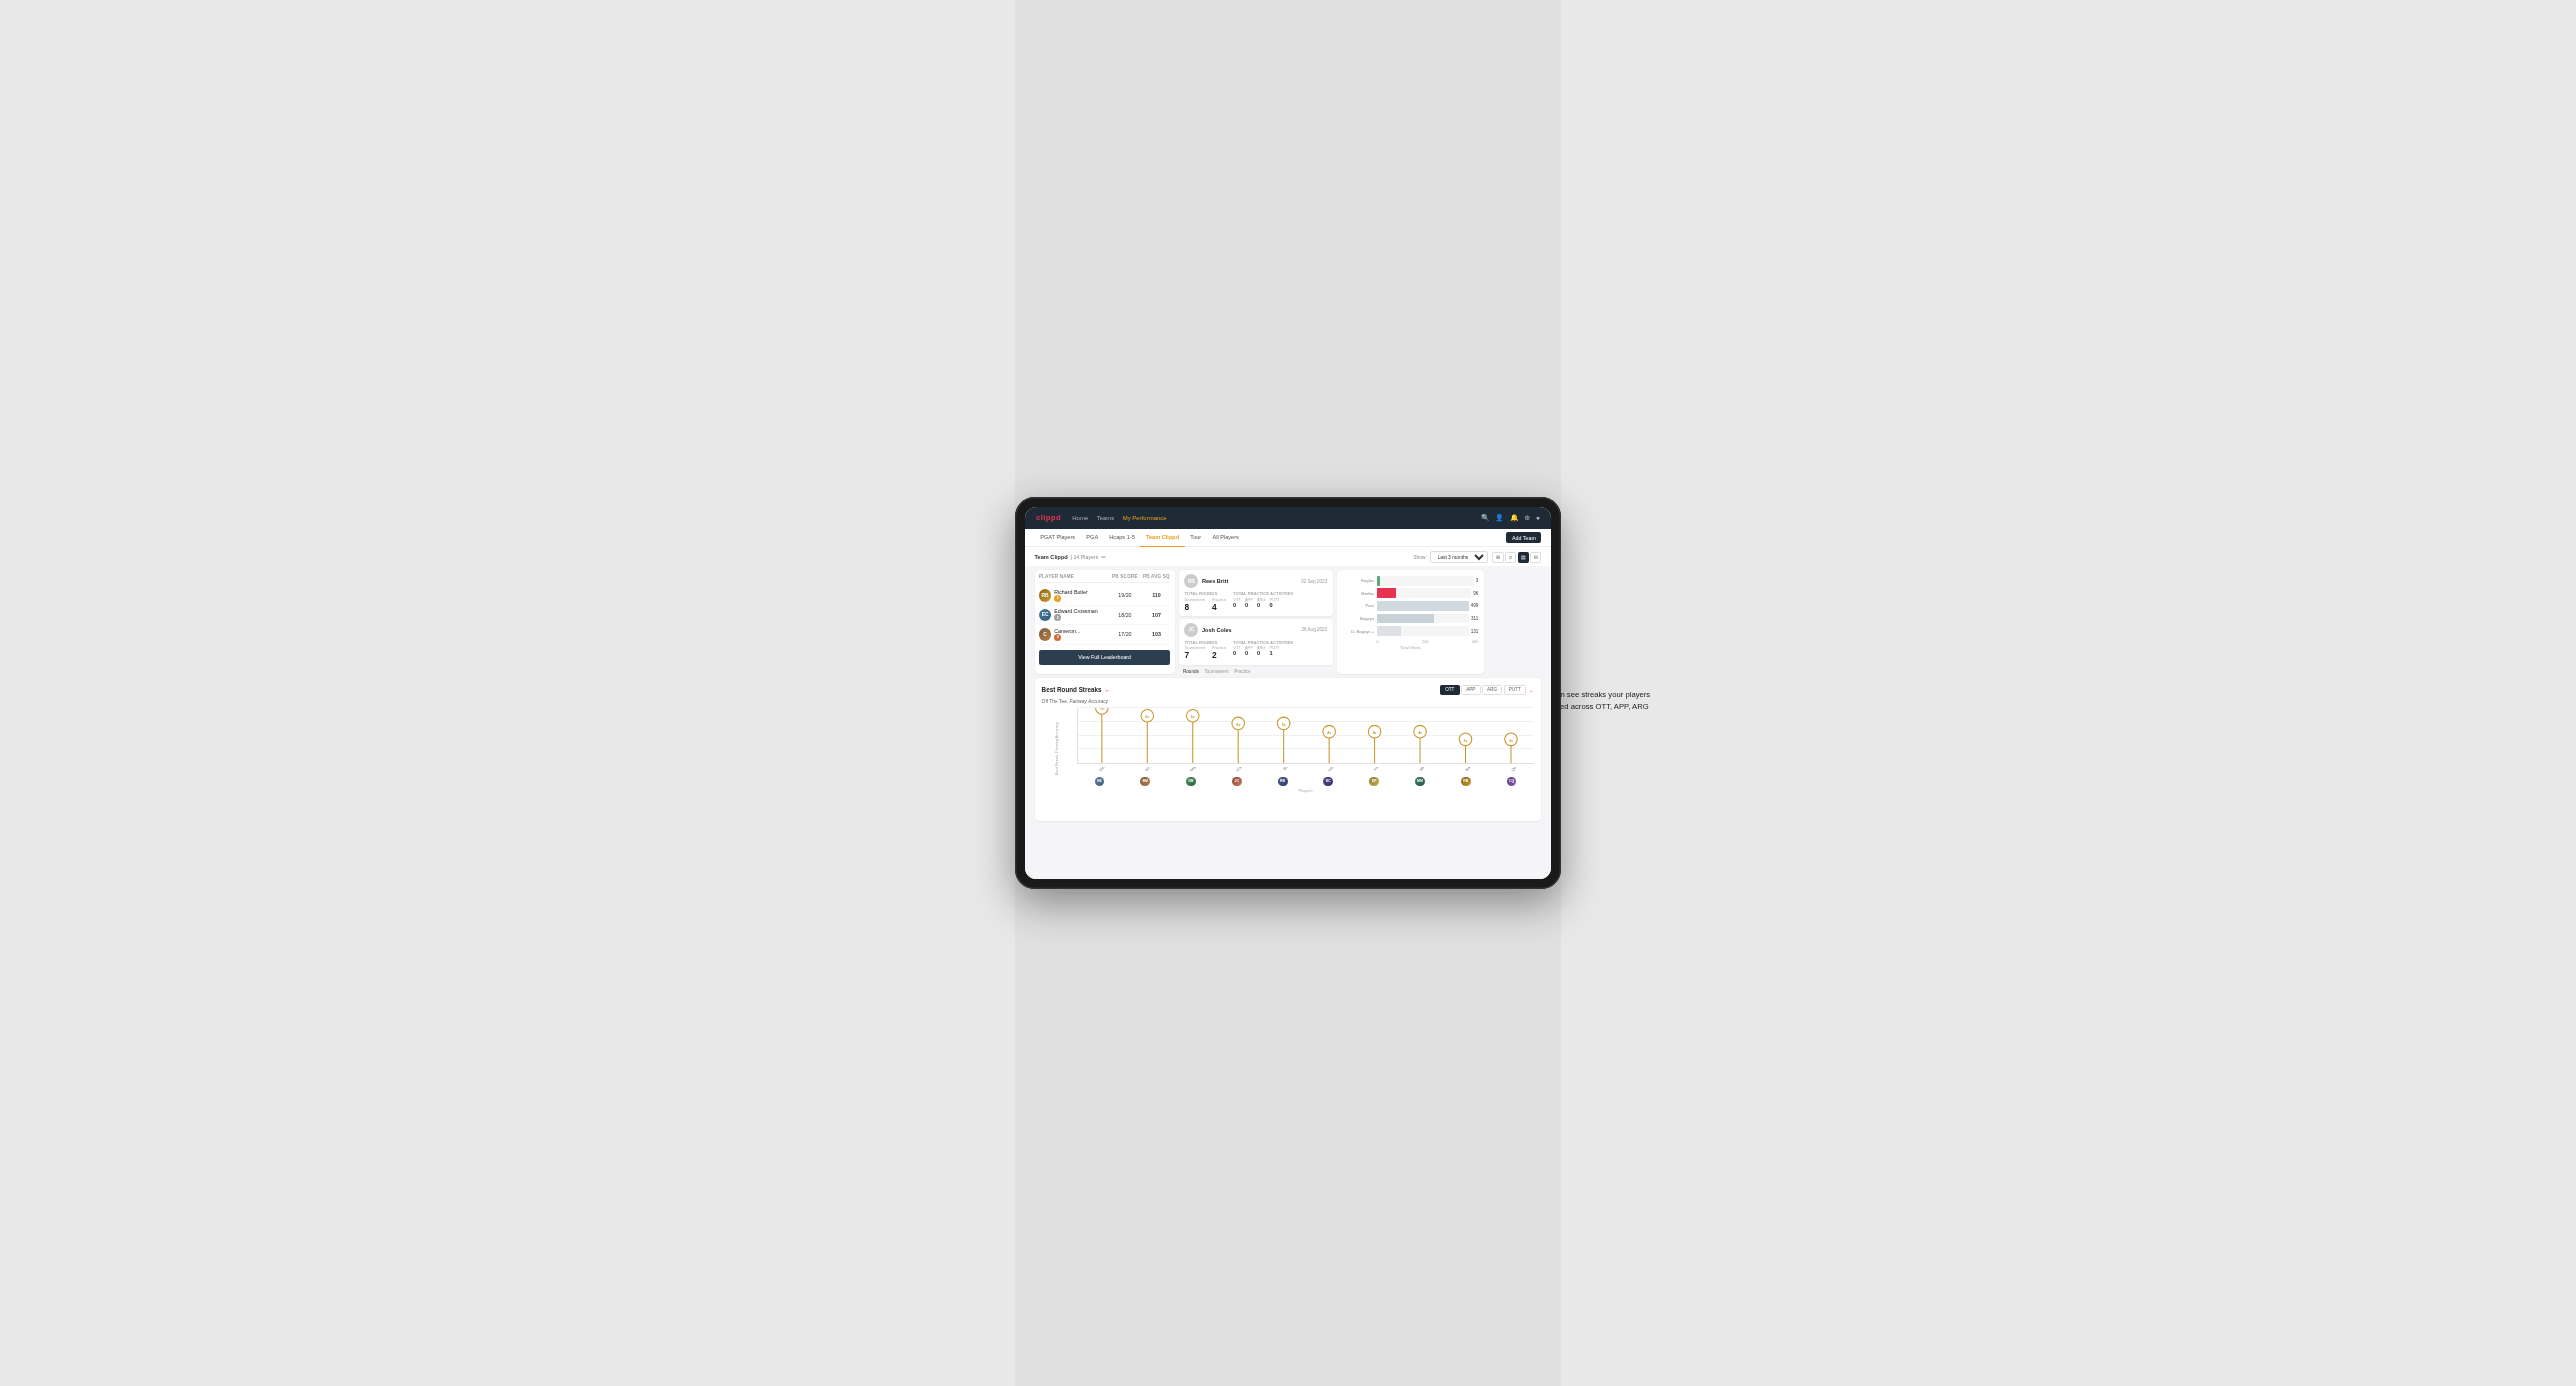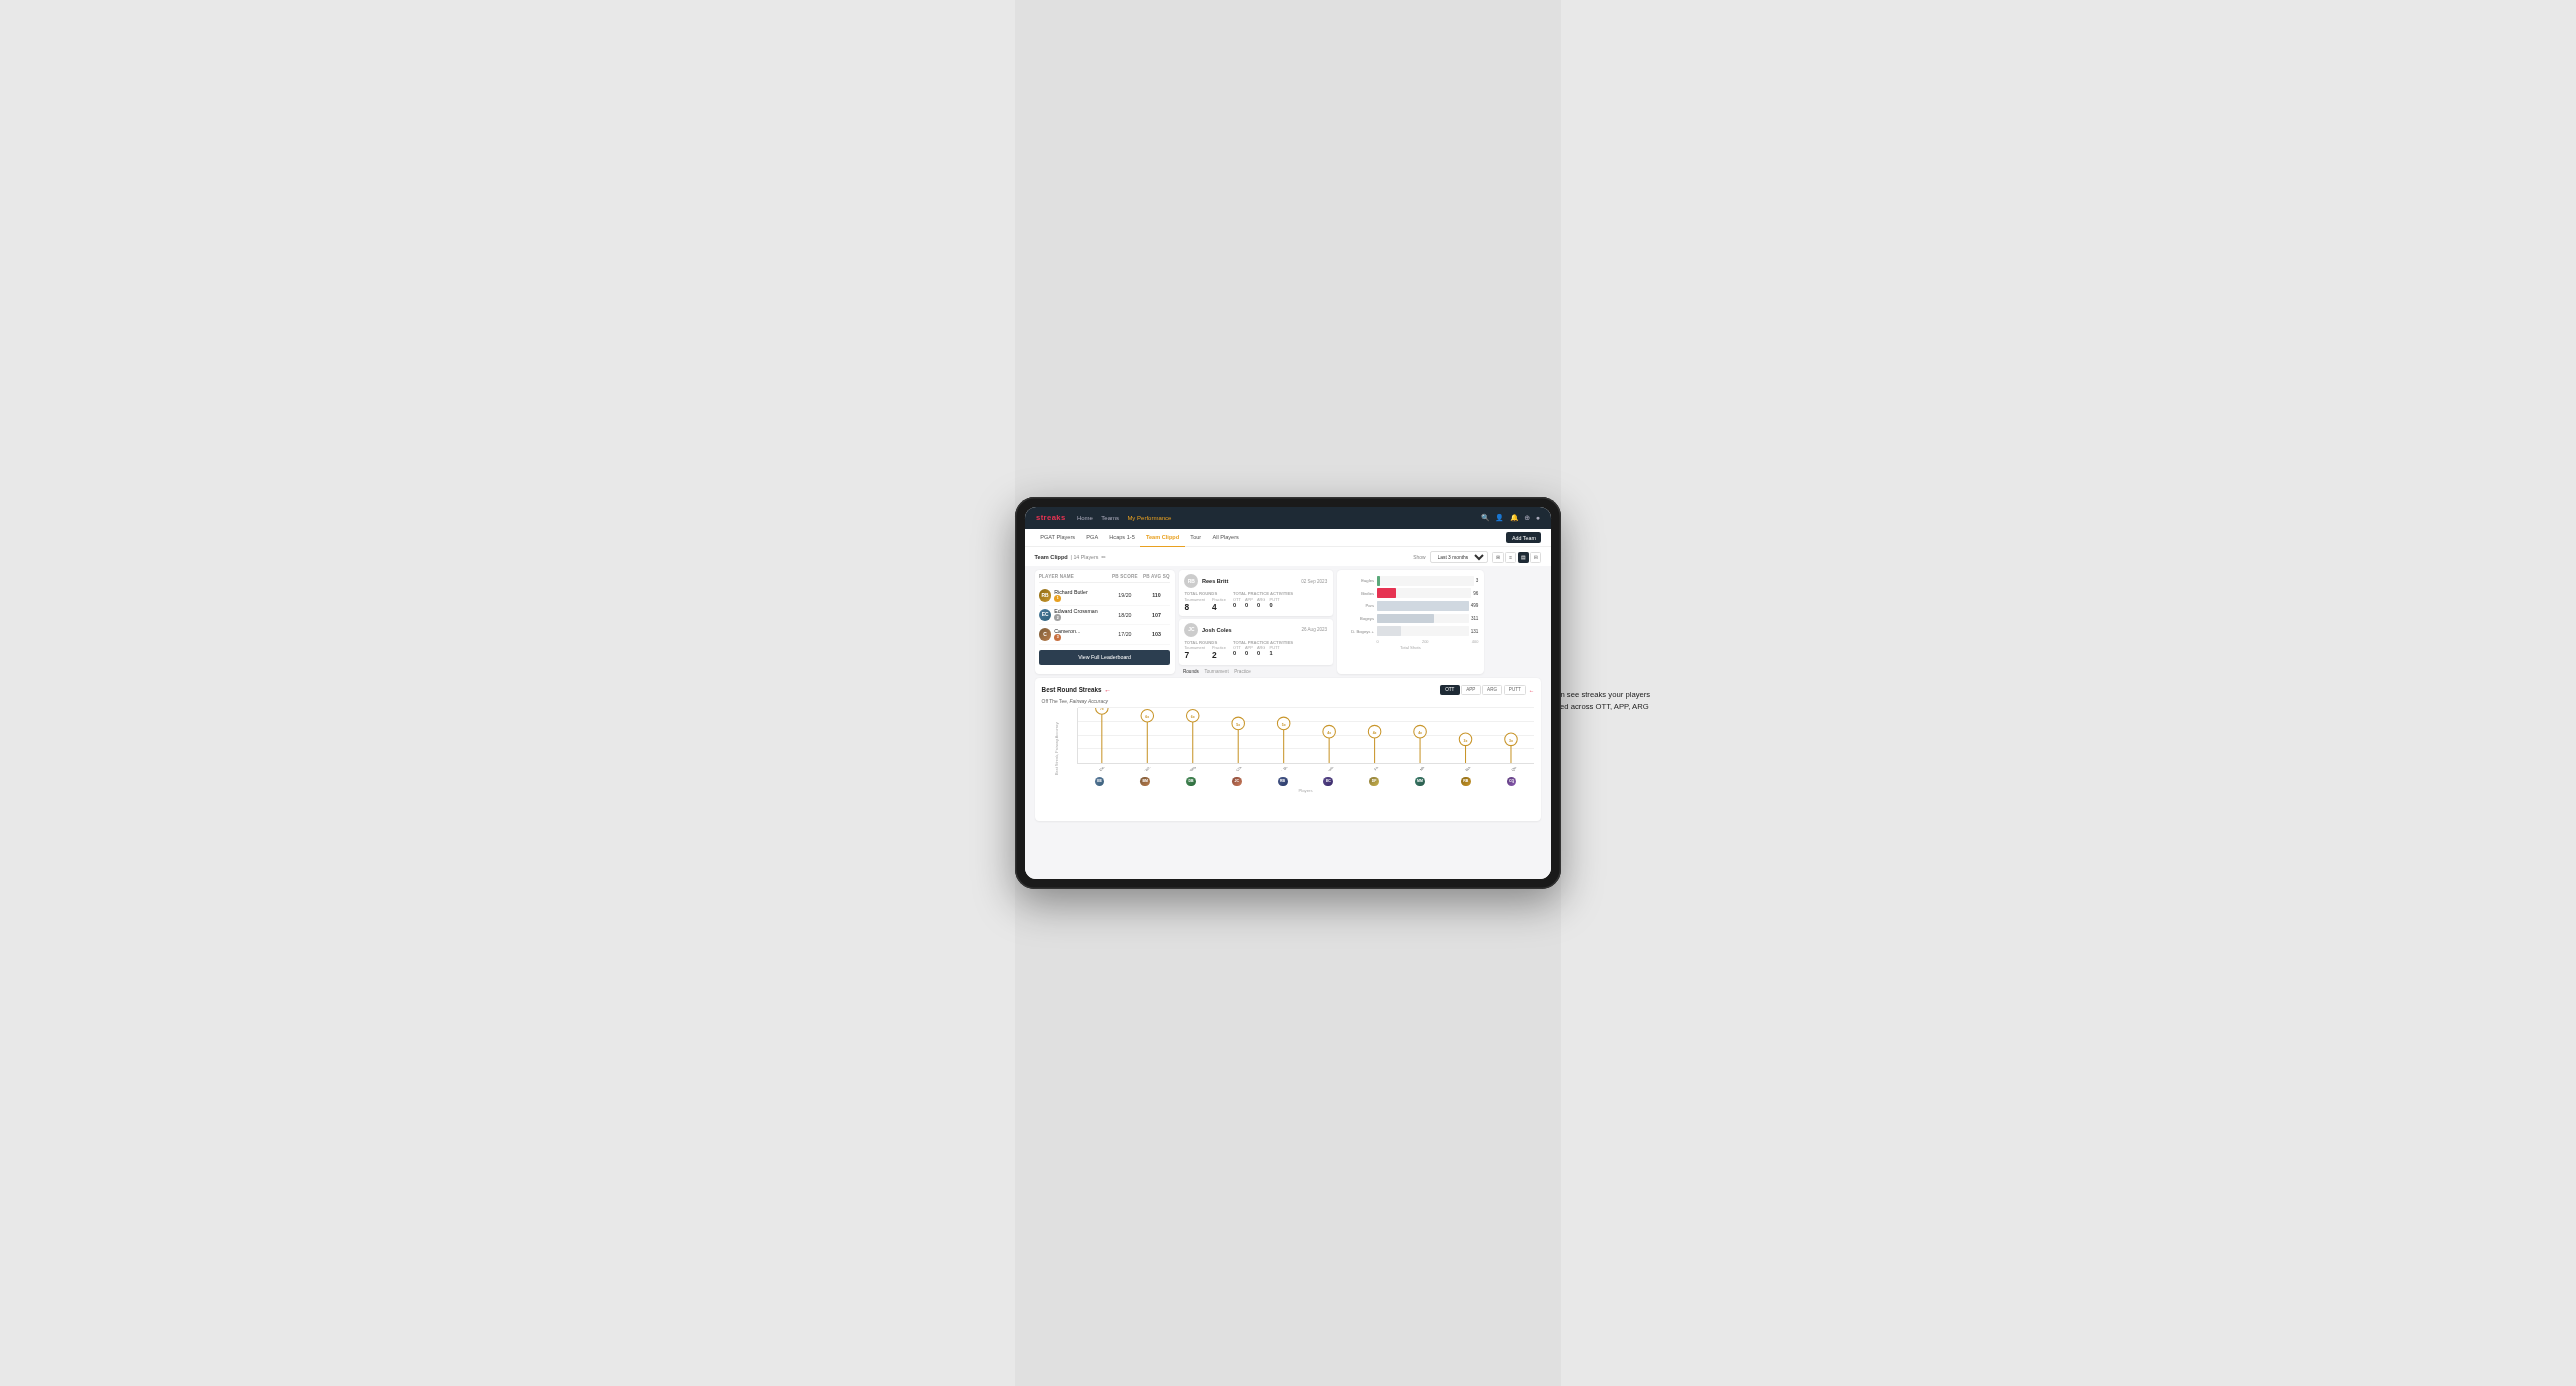--- a/index.html
+++ b/index.html
@@ -413,21 +413,21 @@
 <div style="display:flex; align-items:center; justify-content:center; min-height:100vh; background:#e0e0e0; position:relative;">
 
   <div style="position:absolute; right:calc(50% - 371px); top:50%; transform:translateY(-10%); width:140px; font-size:7.7px; line-height:1.6; color:#222;">
     <span>Here you can see streaks your players have achieved across OTT, APP, ARG and PUTT.</span>
   </div>
 
   <div class="tablet-frame">
     <div class="tablet-screen">
 
       <div class="nav-bar">
-        <div class="nav-logo">streaks</div>
+        <div class="nav-logo">clippd</div>
         <div class="nav-links">
           <div class="nav-link">Home</div>
           <div class="nav-link">Teams</div>
           <div class="nav-link active">My Performance</div>
         </div>
         <div class="nav-icons">
           <div class="nav-icon">🔍</div>
           <div class="nav-icon">👤</div>
           <div class="nav-icon">🔔</div>
           <div class="nav-icon">⊕</div>

